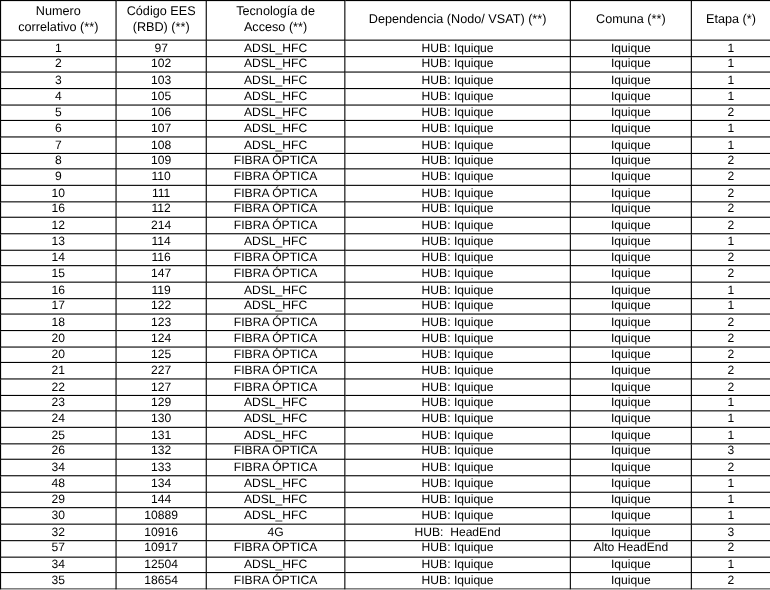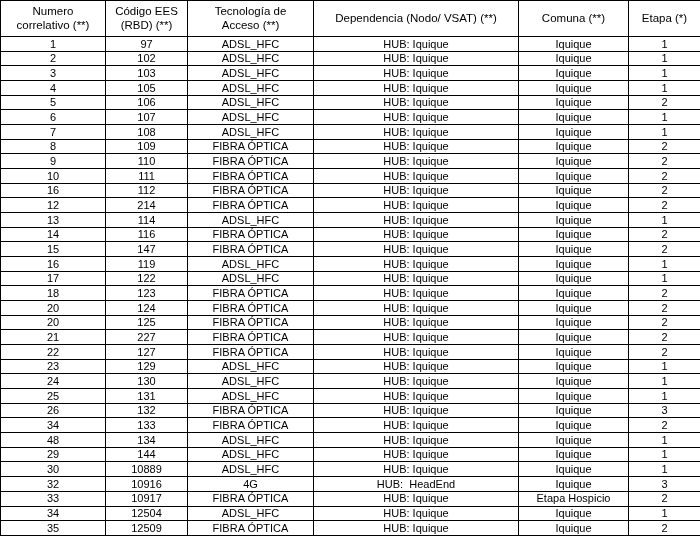--- a/index.html
+++ b/index.html
@@ -319,37 +319,37 @@
       </tr>
       <tr>
         <td>32</td>
         <td>10916</td>
         <td>4G</td>
         <td>HUB:  HeadEnd</td>
         <td>Iquique</td>
         <td>3</td>
       </tr>
       <tr>
-        <td>33</td>
+        <td>57</td>
         <td>10917</td>
         <td>FIBRA ÓPTICA</td>
         <td>HUB: Iquique</td>
-        <td>Etapa Hospicio</td>
+        <td>Alto HeadEnd</td>
         <td>2</td>
       </tr>
       <tr>
         <td>34</td>
         <td>12504</td>
         <td>ADSL_HFC</td>
         <td>HUB: Iquique</td>
         <td>Iquique</td>
         <td>1</td>
       </tr>
       <tr>
         <td>35</td>
-        <td>12509</td>
+        <td>18654</td>
         <td>FIBRA ÓPTICA</td>
         <td>HUB: Iquique</td>
         <td>Iquique</td>
         <td>2</td>
       </tr>
     </tbody>
 </table>
 
 </body></html>

